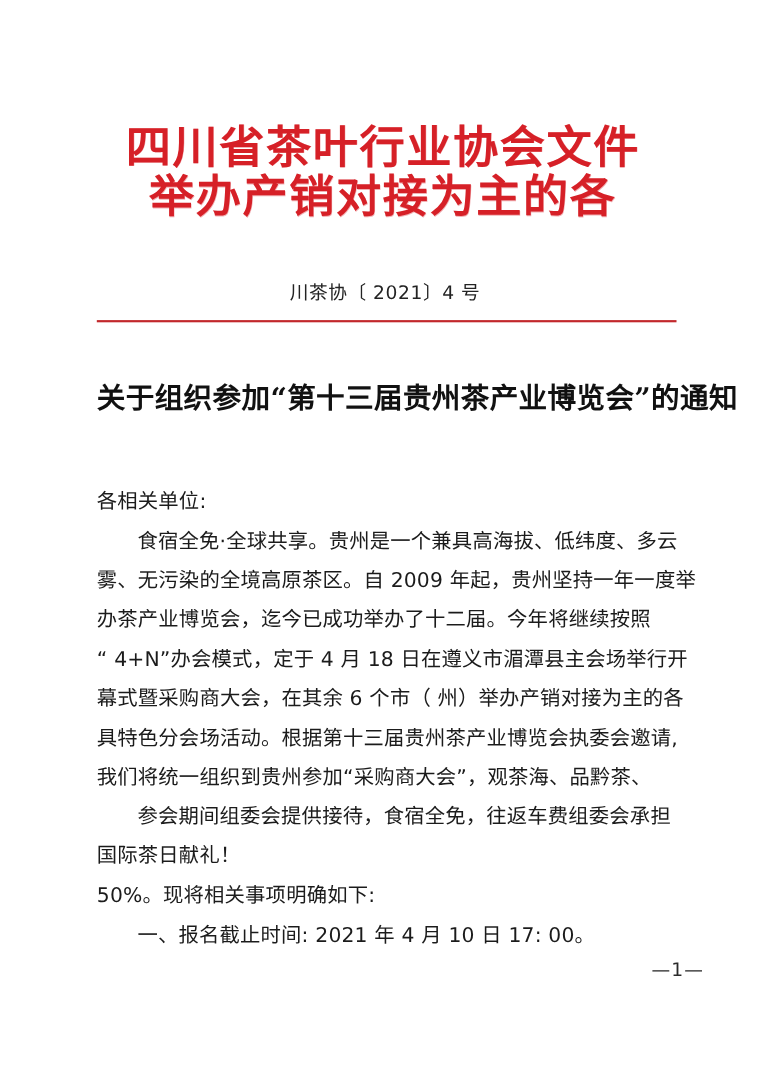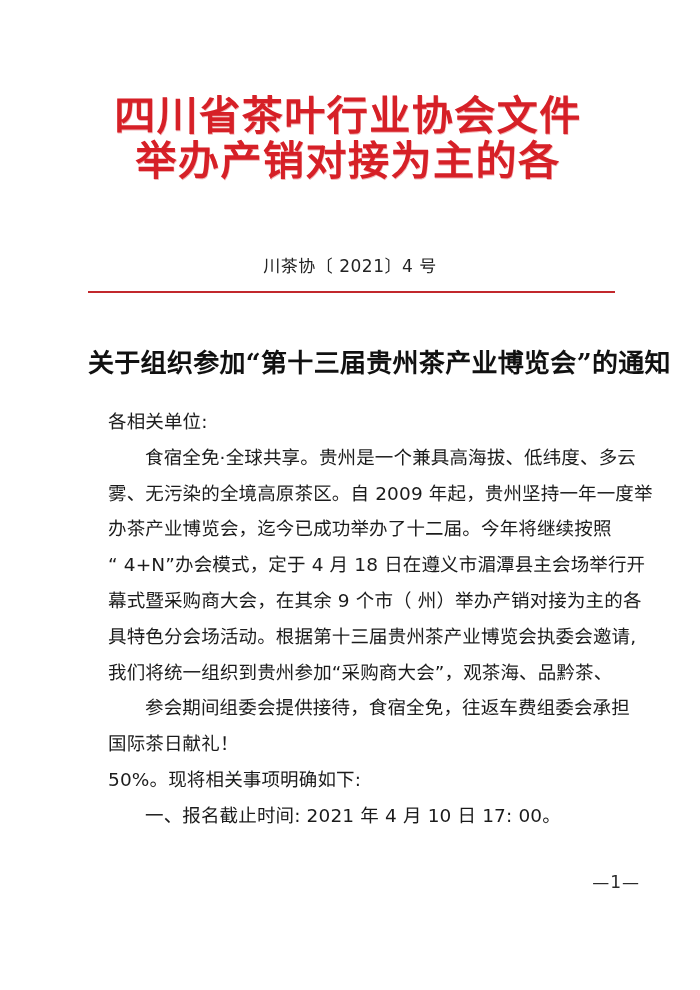--- a/index.html
+++ b/index.html
@@ -22,21 +22,21 @@
     width: 700px;
     height: 990px;
     background: #ffffff;
     box-sizing: border-box;
   }
 
   
   .letterhead {
     position: absolute;
     left: 0;
-    top: 94px;
+    top: 112px;
     width: 696px;
     text-align: center;
   }
   .letterhead-line {
     display: block;
     font-family: "DejaVu Serif", "Liberation Serif", serif;
     font-weight: bold;
     font-size: 41px;
     line-height: 45px;
     letter-spacing: 1.5px;
@@ -82,23 +82,22 @@
     line-height: 30px;
     letter-spacing: 0.3px;
     color: #111111;
     white-space: nowrap;
   }
 
   
   .body-block {
     position: absolute;
     left: 88px;
-    top: 404px;
+    top: 439px;
     width: 530px;
-    margin-left: 20px;
   }
   .body-line {
     font-family: "DejaVu Sans", "Liberation Sans", sans-serif;
     font-size: 18.5px;
     line-height: 35.8px;
     letter-spacing: 0.15px;
     color: #1b1b1b;
     white-space: nowrap;
   }
   .body-line.indent {
@@ -135,21 +134,21 @@
   <div class="notice-title">关于组织参加“第十三届贵州茶产业博览会”的通知</div>
 
   <div class="body-block">
 
     <div class="body-line">各相关单位:</div>
 
     <div class="body-line indent">食宿全免·全球共享。贵州是一个兼具高海拔、低纬度、多云</div>
     <div class="body-line">雾、无污染的全境高原茶区。自 2009 年起，贵州坚持一年一度举</div>
     <div class="body-line">办茶产业博览会，迄今已成功举办了十二届。今年将继续按照</div>
     <div class="body-line">“ 4+N”办会模式，定于  4 月 18 日在遵义市湄潭县主会场举行开</div>
-    <div class="body-line">幕式暨采购商大会，在其余 9 个市（ 州）举办产销对接为主的各</div>
+    <div class="body-line">幕式暨采购商大会，在其余 6 个市（ 州）举办产销对接为主的各</div>
     <div class="body-line">具特色分会场活动。根据第十三届贵州茶产业博览会执委会邀请,</div>
     <div class="body-line">我们将统一组织到贵州参加“采购商大会”，观茶海、品黔茶、</div>
     <div class="body-line indent">参会期间组委会提供接待，食宿全免，往返车费组委会承担</div>
 
     <div class="body-line">国际茶日献礼！</div>
     <div class="body-line">50%。现将相关事项明确如下:</div>
 
     <div class="body-line indent">一、报名截止时间: 2021 年 4 月 10 日 17: 00。</div>
   </div>
 

